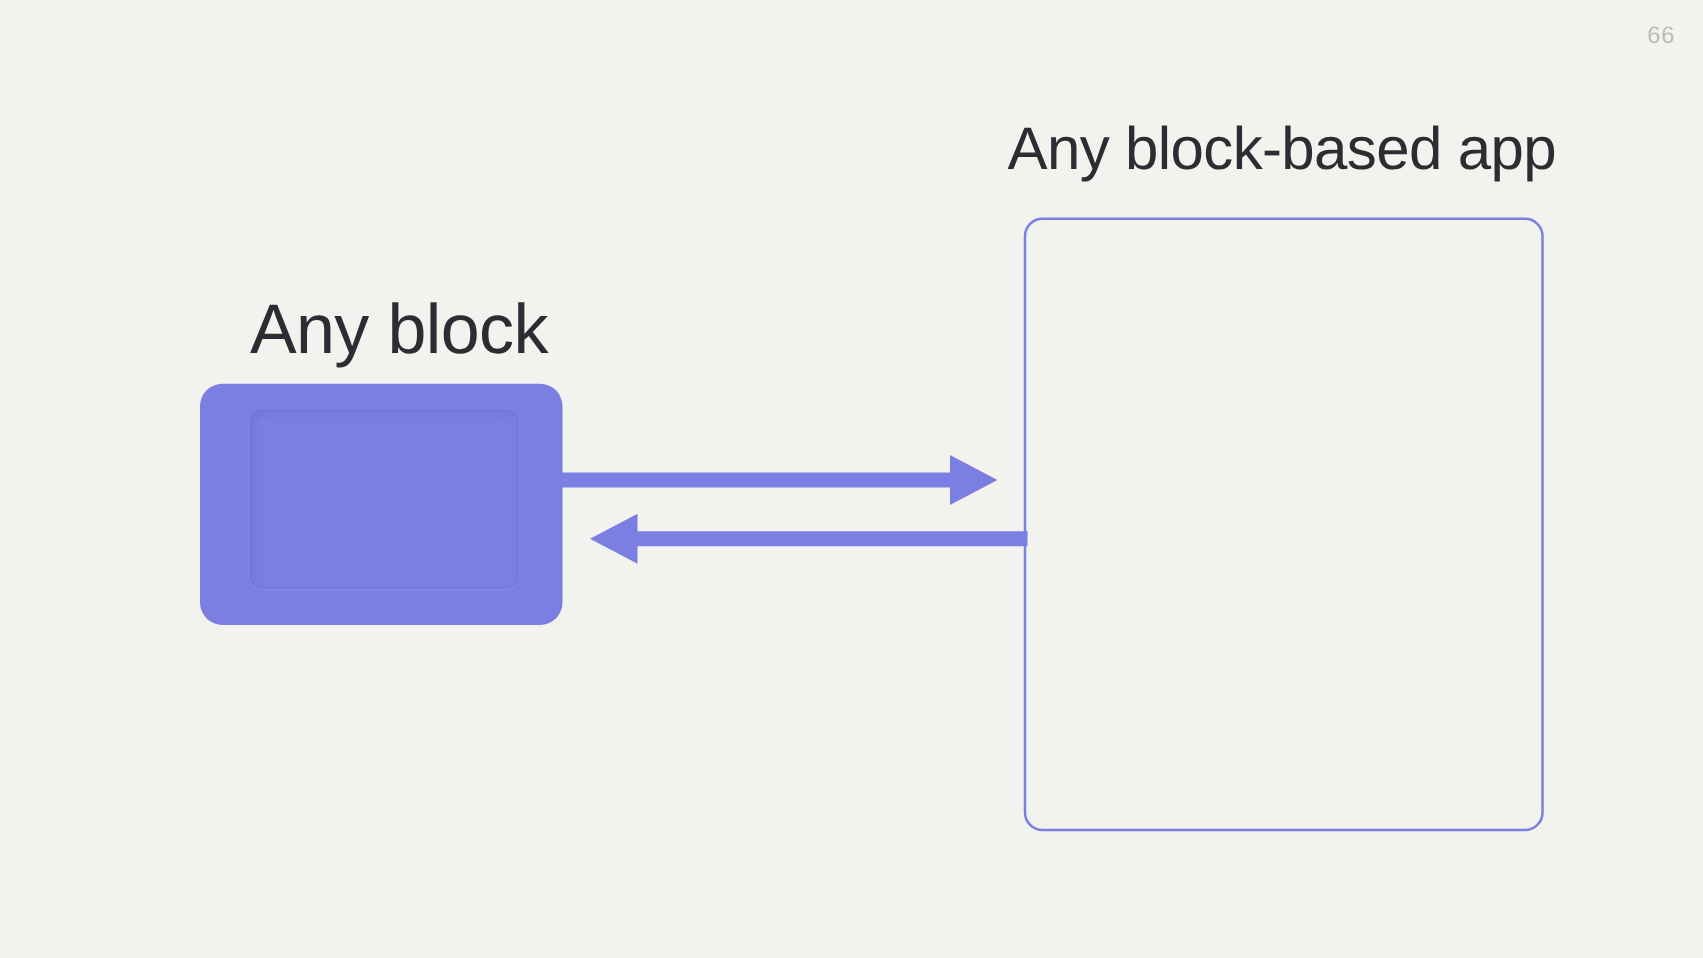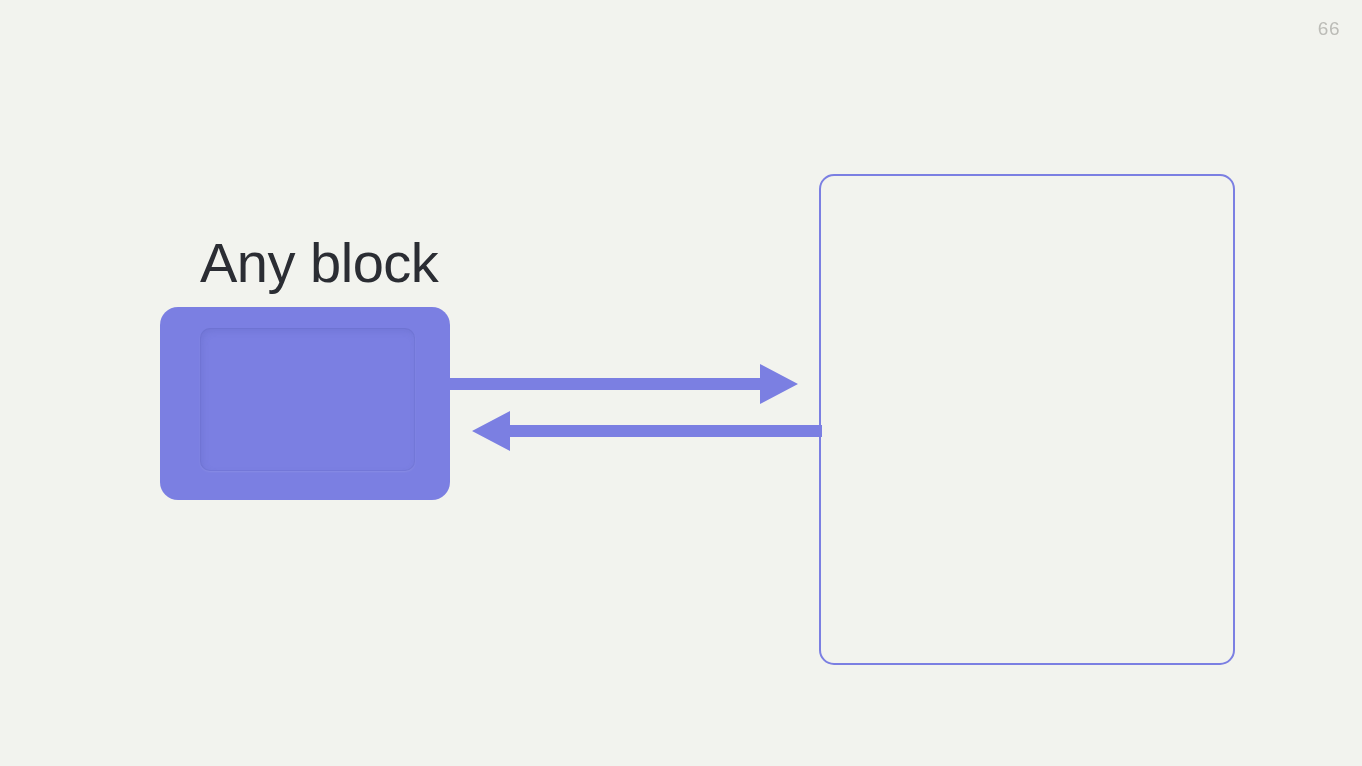--- a/index.html
+++ b/index.html
@@ -117,20 +117,21 @@
     overflow: visible;
   }
 </style>
 </head>
 <body>
 
 <div class="slide">
 
   <div class="page-number">66</div>
 
+  <div class="label label-app">Any block-based app</div>
 
   <div class="label label-block">Any block</div>
 
   <div class="block-shape">
     <div class="block-inner"></div>
   </div>
 
   <div class="app-frame"></div>
 
   <div class="arrow arrow-right">

